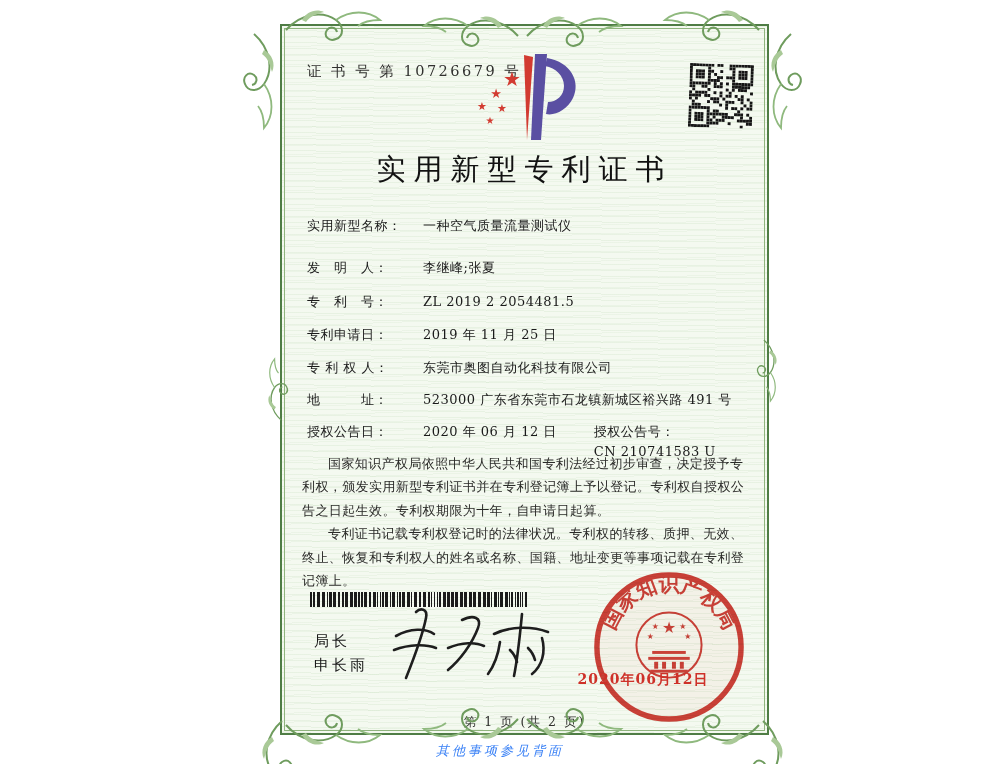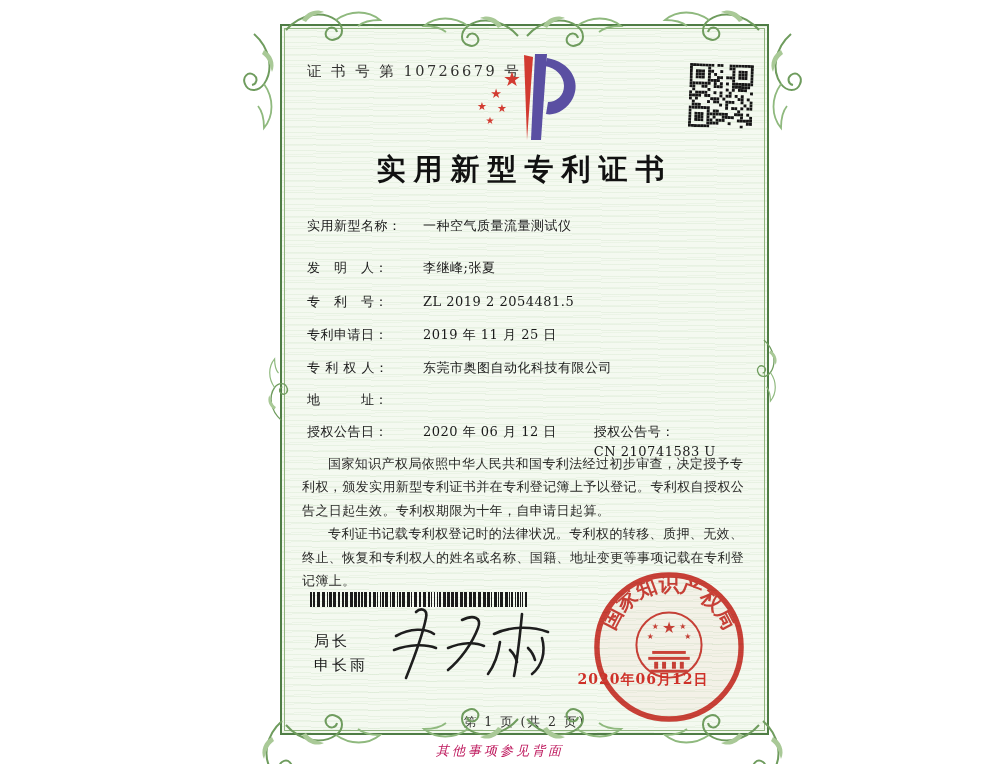--- a/index.html
+++ b/index.html
@@ -8,39 +8,39 @@
   
   .cert{position:absolute;left:280px;top:24px;width:485px;height:707px;
         border:2px solid #4f7d45;
         background:
           repeating-linear-gradient(1deg, rgba(146,192,133,.13) 0 1px, rgba(255,255,255,0) 1px 6px),
           repeating-linear-gradient(-2deg, rgba(146,192,133,.09) 0 1px, rgba(255,255,255,0) 1px 9px),
           #f4f9f0;}
   .cert::before{content:"";position:absolute;inset:2px;border:1px solid #8fb47d;pointer-events:none;}
   .abs{position:absolute;}
   .certno{left:25px;top:36px;font-size:14.5px;letter-spacing:2.5px;color:#30302e;}
-  .title{left:0;top:124px;width:100%;text-align:center;font-size:29px;font-weight:700;
+  .title{left:0;top:124px;width:100%;text-align:center;font-size:29px;font-weight:400;
          letter-spacing:8px;color:#111;}
   .frow{display:flex;left:25px;width:440px;font-size:13px;line-height:20px;}
   .f-label{width:116px;white-space:pre;letter-spacing:.5px;color:#1a1a1a;flex:none;}
   .f-value{letter-spacing:.5px;color:#1a1a1a;white-space:pre;}
   .grant2{margin-left:37px;display:flex;flex-direction:column;}
   .bodytxt{left:20px;top:426px;width:448px;font-size:13px;line-height:1.8;color:#2a2a28;}
   .bodytxt p{margin:0;text-indent:2em;letter-spacing:.4px;}
   .barcode{left:28px;top:566px;width:220px;height:15px;}
   .signer{left:32px;font-family:"DejaVu Sans","Liberation Sans",sans-serif;
           font-size:15px;letter-spacing:3px;color:#171717;}
   .sig-svg{left:100px;top:578px;pointer-events:none;}
   .seal{left:308px;top:542px;width:158px;height:158px;opacity:.92;mix-blend-mode:multiply;}
   .seal-date{left:290px;top:645px;width:142px;text-align:center;color:#ce3129;
              font-size:14px;font-weight:700;letter-spacing:1px;}
   .pagefoot{left:0;top:688px;width:100%;text-align:center;font-size:12.5px;
             letter-spacing:2px;color:#2e2e2c;}
   .backnote{position:absolute;left:0;top:742px;width:100%;text-align:center;
-            font-size:13px;font-style:italic;letter-spacing:3px;color:#be185d;}
+            font-size:13px;font-style:italic;letter-spacing:3px;color:#3b82f6;}
   .qr{left:407px;top:38px;transform:rotate(2deg);}
   .logo{left:186px;top:26px;}
   .ornaments{position:absolute;left:0;top:0;pointer-events:none;}
 </style>
 </head>
 <body>
 
 <div class="page">
 
   <div class="cert">
@@ -306,20 +306,21 @@
     <div class="abs frow" style="top:299px">
       <span class="f-label">专利申请日：</span>
       <span class="f-value">2019 年 11 月 25 日</span>
     </div>
     <div class="abs frow" style="top:332px">
       <span class="f-label">专 利 权 人：</span>
       <span class="f-value">东莞市奥图自动化科技有限公司</span>
     </div>
     <div class="abs frow" style="top:364px">
       <span class="f-label">地　　　址：</span>
+      <span class="f-value">523000 广东省东莞市石龙镇新城区裕兴路 491 号</span>
     </div>
     <div class="abs frow" style="top:396px">
       <span class="f-label">授权公告日：</span>
       <span class="f-value">2020 年 06 月 12 日</span>
       <span class="grant2">
         <span class="f-label" style="width:auto">授权公告号：</span>
         <span class="f-value">CN 210741583 U</span>
       </span>
     </div>
 

